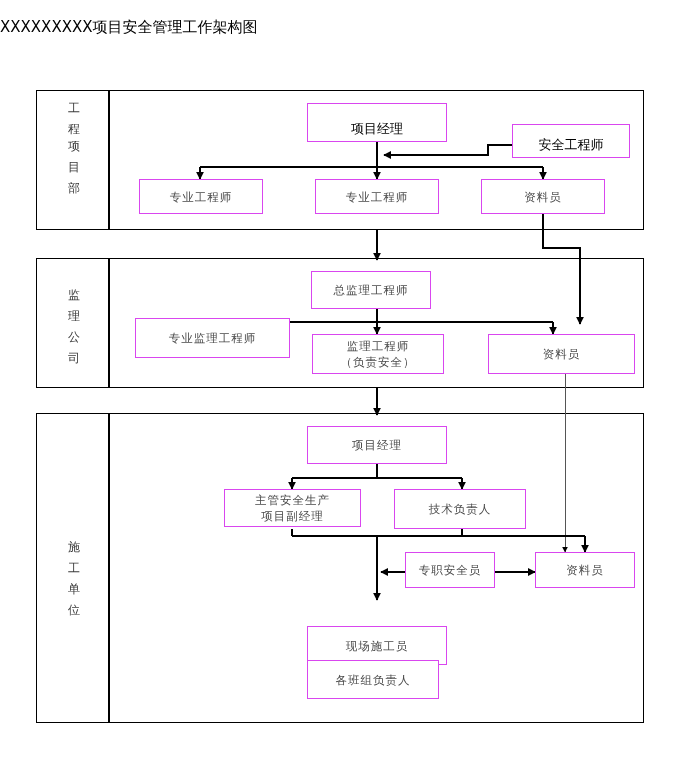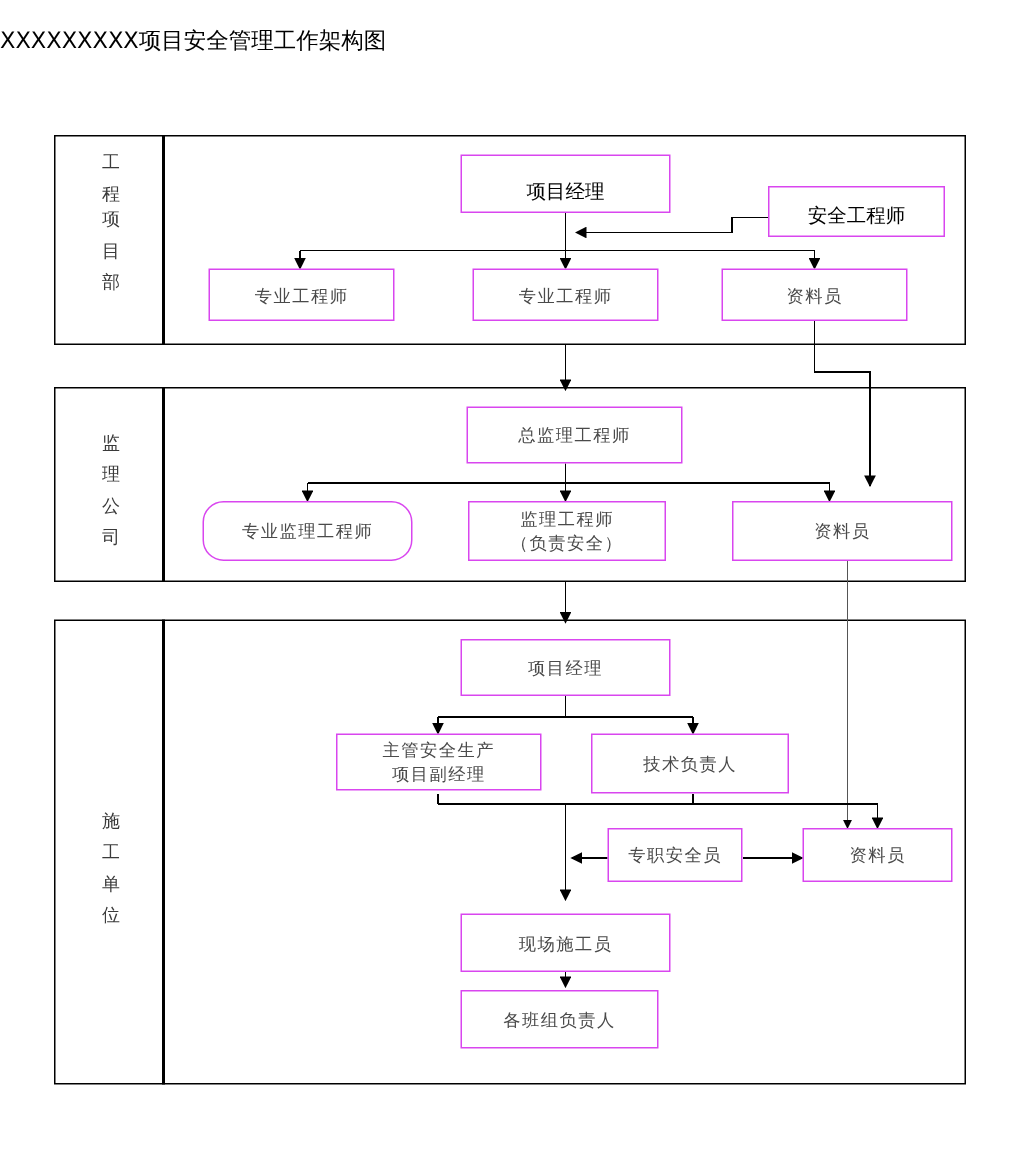--- a/index.html
+++ b/index.html
@@ -191,25 +191,25 @@
 
   <div class="section" style="left:36px;top:258px;width:608px;height:130px;"></div>
   <div class="divider thick" style="left:108px;top:258px;height:130px;"></div>
   <div class="vlabel" style="left:44px;top:285px;">
     <span>监</span>
     <span>理</span>
     <span>公</span>
     <span>司</span>
   </div>
 
-  <div class="node" style="left:311px;top:271px;width:144px;height:38px;">
+  <div class="node" style="left:311px;top:271px;width:120px;height:38px;">
     <span class="txt">总监理工程师</span>
   </div>
 
-  <div class="node" style="left:135px;top:334px;width:140px;height:40px;border-radius:14px;">
+  <div class="node" style="left:135px;top:318px;width:155px;height:40px;">
     <span class="txt">专业监理工程师</span>
   </div>
 
   <div class="node" style="left:312px;top:334px;width:132px;height:40px;flex-direction:column;">
     <span class="txt">监理工程师</span>
     <span class="txt2">（负责安全）</span>
   </div>
 
   <div class="node" style="left:488px;top:334px;width:147px;height:40px;">
     <span class="txt">资料员</span>
@@ -238,21 +238,21 @@
   </div>
 
   <div class="node" style="left:405px;top:552px;width:90px;height:36px;">
     <span class="txt">专职安全员</span>
   </div>
 
   <div class="node" style="left:535px;top:552px;width:100px;height:36px;">
     <span class="txt">资料员</span>
   </div>
 
-  <div class="node" style="left:307px;top:609px;width:140px;height:39px;">
+  <div class="node" style="left:307px;top:626px;width:140px;height:39px;">
     <span class="txt">现场施工员</span>
   </div>
 
   <div class="node" style="left:307px;top:660px;width:132px;height:39px;">
     <span class="txt">各班组负责人</span>
   </div>
 
 </div>
 
 </body></html>

